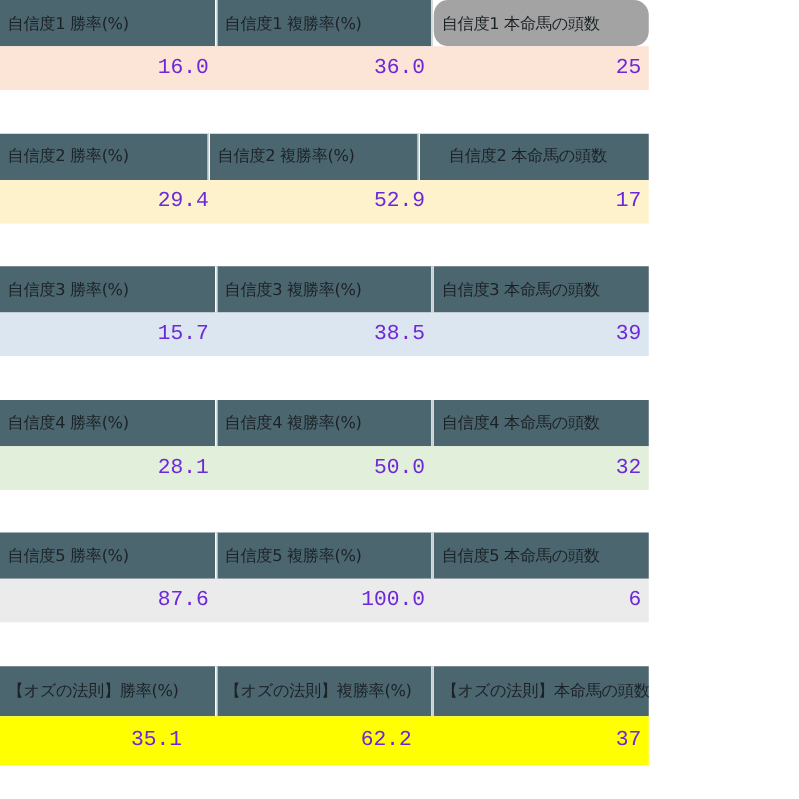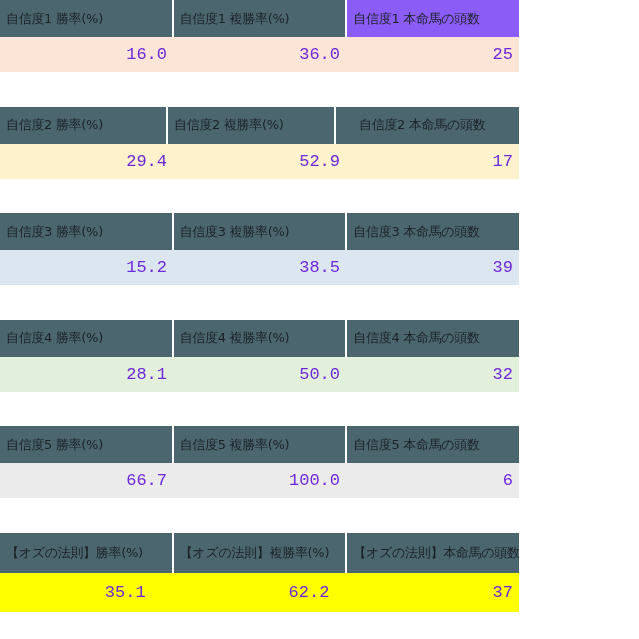--- a/index.html
+++ b/index.html
@@ -89,21 +89,21 @@
   }
 </style>
 </head>
 <body>
 
 <div id="stats-table">
     <div class="group">
       <div class="header-row">
         <div class="header-cell" style="background: rgb(76, 102, 112);">自信度1 勝率(%)</div>
         <div class="header-cell" style="background: rgb(76, 102, 112);">自信度1 複勝率(%)</div>
-        <div class="header-cell" style="background: #8b5cf6;">自信度1 本命馬の頭数</div>
+        <div class="header-cell" style="background: #a3a3a3; border-radius: 12px;">自信度1 本命馬の頭数</div>
       </div>
       <div class="data-row" style="background: rgb(252, 228, 214);">
         <div class="data-cell">16.0</div>
         <div class="data-cell">36.0</div>
         <div class="data-cell">25</div>
       </div>
       <div class="spacer"></div>
     </div>
     <div class="group">
       <div class="header-row">
@@ -118,21 +118,21 @@
       </div>
       <div class="spacer"></div>
     </div>
     <div class="group">
       <div class="header-row">
         <div class="header-cell" style="background: rgb(76, 102, 112);">自信度3 勝率(%)</div>
         <div class="header-cell" style="background: rgb(76, 102, 112);">自信度3 複勝率(%)</div>
         <div class="header-cell" style="background: rgb(76, 102, 112);">自信度3 本命馬の頭数</div>
       </div>
       <div class="data-row" style="background: rgb(220, 230, 241);">
-        <div class="data-cell">15.2</div>
+        <div class="data-cell">15.7</div>
         <div class="data-cell">38.5</div>
         <div class="data-cell">39</div>
       </div>
       <div class="spacer"></div>
     </div>
     <div class="group">
       <div class="header-row">
         <div class="header-cell" style="background: rgb(76, 102, 112);">自信度4 勝率(%)</div>
         <div class="header-cell" style="background: rgb(76, 102, 112);">自信度4 複勝率(%)</div>
         <div class="header-cell" style="background: rgb(76, 102, 112);">自信度4 本命馬の頭数</div>
@@ -144,21 +144,21 @@
       </div>
       <div class="spacer"></div>
     </div>
     <div class="group">
       <div class="header-row">
         <div class="header-cell" style="background: rgb(76, 102, 112);">自信度5 勝率(%)</div>
         <div class="header-cell" style="background: rgb(76, 102, 112);">自信度5 複勝率(%)</div>
         <div class="header-cell" style="background: rgb(76, 102, 112);">自信度5 本命馬の頭数</div>
       </div>
       <div class="data-row" style="background: rgb(235, 235, 235);">
-        <div class="data-cell">66.7</div>
+        <div class="data-cell">87.6</div>
         <div class="data-cell">100.0</div>
         <div class="data-cell">6</div>
       </div>
       <div class="spacer"></div>
     </div>
     <div class="group group-last">
       <div class="header-row">
         <div class="header-cell" style="background: rgb(76, 102, 112);">【オズの法則】勝率(%)</div>
         <div class="header-cell" style="background: rgb(76, 102, 112);">【オズの法則】複勝率(%)</div>
         <div class="header-cell" style="background: rgb(76, 102, 112);">【オズの法則】本命馬の頭数</div>

